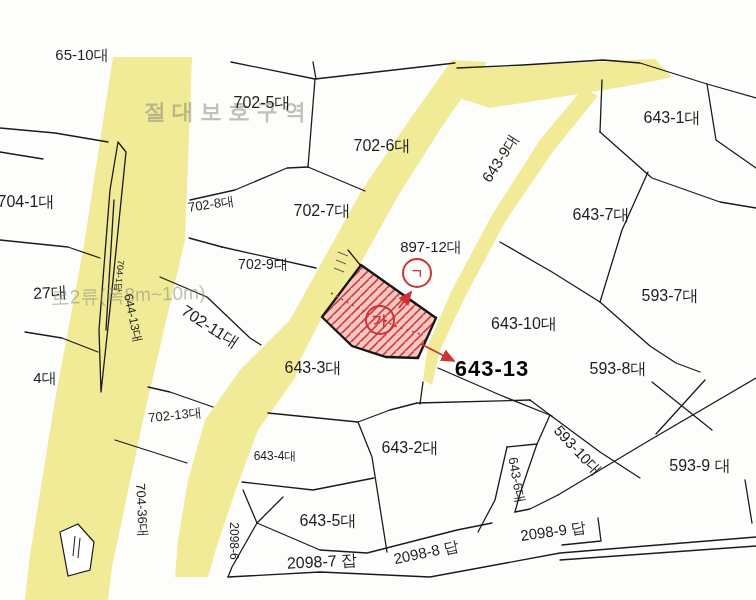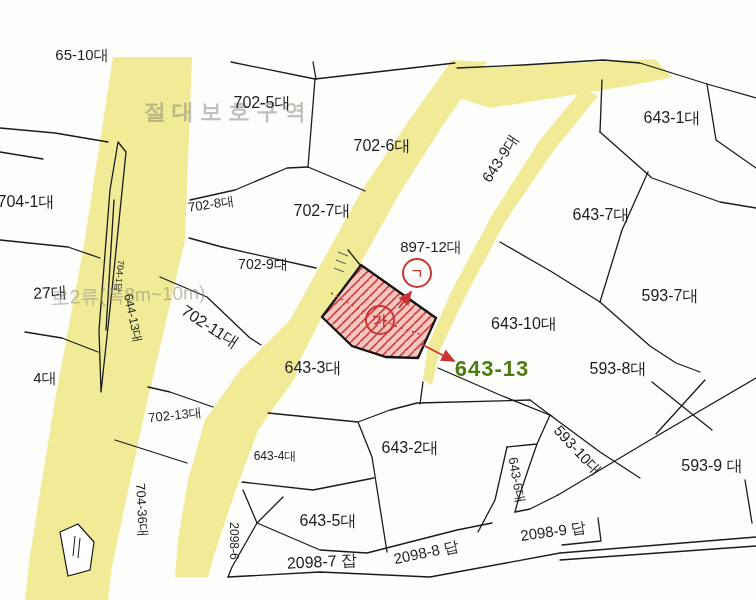--- a/index.html
+++ b/index.html
@@ -3,21 +3,21 @@
 <meta charset="utf-8">
 <style>
   html,body{margin:0;padding:0;background:#ffffff;}
   #stage{position:relative;width:756px;height:600px;background:#fdfdfb;overflow:hidden;
          font-family:Liberation Sans, sans-serif;}
   #geom{position:absolute;left:0;top:0;}
   .label{position:absolute;white-space:nowrap;color:#1e1e1e;font-weight:500;
          transform:translate(-50%,-50%);line-height:1;}
   .faint{color:rgba(125,125,112,0.48);font-weight:600;}
   .faint2{color:rgba(138,138,125,0.55);font-weight:500;}
-  .red-label{color:#4d7c0f;font-weight:600;letter-spacing:1px;}
+  .red-label{color:#000000;font-weight:600;letter-spacing:1px;}
   .circled{border:2px solid #c93434;color:#c93434;border-radius:50%;
            width:26px;height:26px;display:flex;align-items:center;justify-content:center;
            font-weight:600;background:transparent;}
 </style>
 </head>
 <body>
 
 <div id="stage">
   <svg id="geom" width="756" height="600" viewBox="0 0 756 600">
     <defs>
@@ -118,21 +118,21 @@
       <div class="label" style="left: 210px; top: 327px; font-size: 16px; transform: translate(-50%, -50%) rotate(33deg);">702-11대</div>
       <div class="label" style="left: 670px; top: 296px; font-size: 16px; transform: translate(-50%, -50%) rotate(0deg);">593-7대</div>
       <div class="label" style="left: 524px; top: 324px; font-size: 16px; transform: translate(-50%, -50%) rotate(0deg);">643-10대</div>
       <div class="label" style="left: 313px; top: 368px; font-size: 16px; transform: translate(-50%, -50%) rotate(0deg);">643-3대</div>
       <div class="label" style="left: 618px; top: 369px; font-size: 16px; transform: translate(-50%, -50%) rotate(0deg);">593-8대</div>
       <div class="label" style="left: 45px; top: 377px; font-size: 15px; transform: translate(-50%, -50%) rotate(0deg);">4대</div>
       <div class="label" style="left: 175px; top: 415px; font-size: 13px; transform: translate(-50%, -50%) rotate(-6deg);">702-13대</div>
       <div class="label" style="left: 410px; top: 448px; font-size: 16px; transform: translate(-50%, -50%) rotate(0deg);">643-2대</div>
       <div class="label" style="left: 578px; top: 450px; font-size: 15px; transform: translate(-50%, -50%) rotate(47deg);">593-10대</div>
       <div class="label" style="left: 275px; top: 456px; font-size: 12px; transform: translate(-50%, -50%) rotate(0deg); text-align: right;">643-4대</div>
-      <div class="label" style="left: 700px; top: 466px; font-size: 16px; transform: translate(-50%, -50%) rotate(0deg); margin-left: 12px;">593-9 대</div>
+      <div class="label" style="left: 700px; top: 466px; font-size: 16px; transform: translate(-50%, -50%) rotate(0deg);">593-9 대</div>
       <div class="label" style="left: 328px; top: 499px; font-size: 16px; transform: translate(-50%, -50%) rotate(0deg); margin-top: 22px;">643-5대</div>
       <div class="label" style="left: 517px; top: 480px; font-size: 13px; transform: translate(-50%, -50%) rotate(80deg);">643-6대</div>
       <div class="label" style="left: 142px; top: 510px; font-size: 13px; transform: translate(-50%, -50%) rotate(87deg);">704-36대</div>
       <div class="label" style="left: 234px; top: 541px; font-size: 12px; transform: translate(-50%, -50%) rotate(90deg);">2098-6</div>
       <div class="label" style="left: 553px; top: 531px; font-size: 15px; transform: translate(-50%, -50%) rotate(-8deg);">2098-9 답</div>
       <div class="label" style="left: 426px; top: 552px; font-size: 15px; transform: translate(-50%, -50%) rotate(-12deg);">2098-8 답</div>
       <div class="label" style="left: 322px; top: 562px; font-size: 16px; transform: translate(-50%, -50%) rotate(-3deg);">2098-7 잡</div>
       <div class="label red-label" style="left: 492px; top: 369px; font-size: 22px; transform: translate(-50%, -50%) rotate(0deg);">643-13</div>
       <div class="label circled" style="left: 380px; top: 320px; font-size: 14px; transform: translate(-50%, -50%) rotate(0deg);">가</div>
       <div class="label circled" style="left: 417px; top: 273px; font-size: 13px; transform: translate(-50%, -50%) rotate(0deg);">ㄱ</div>

